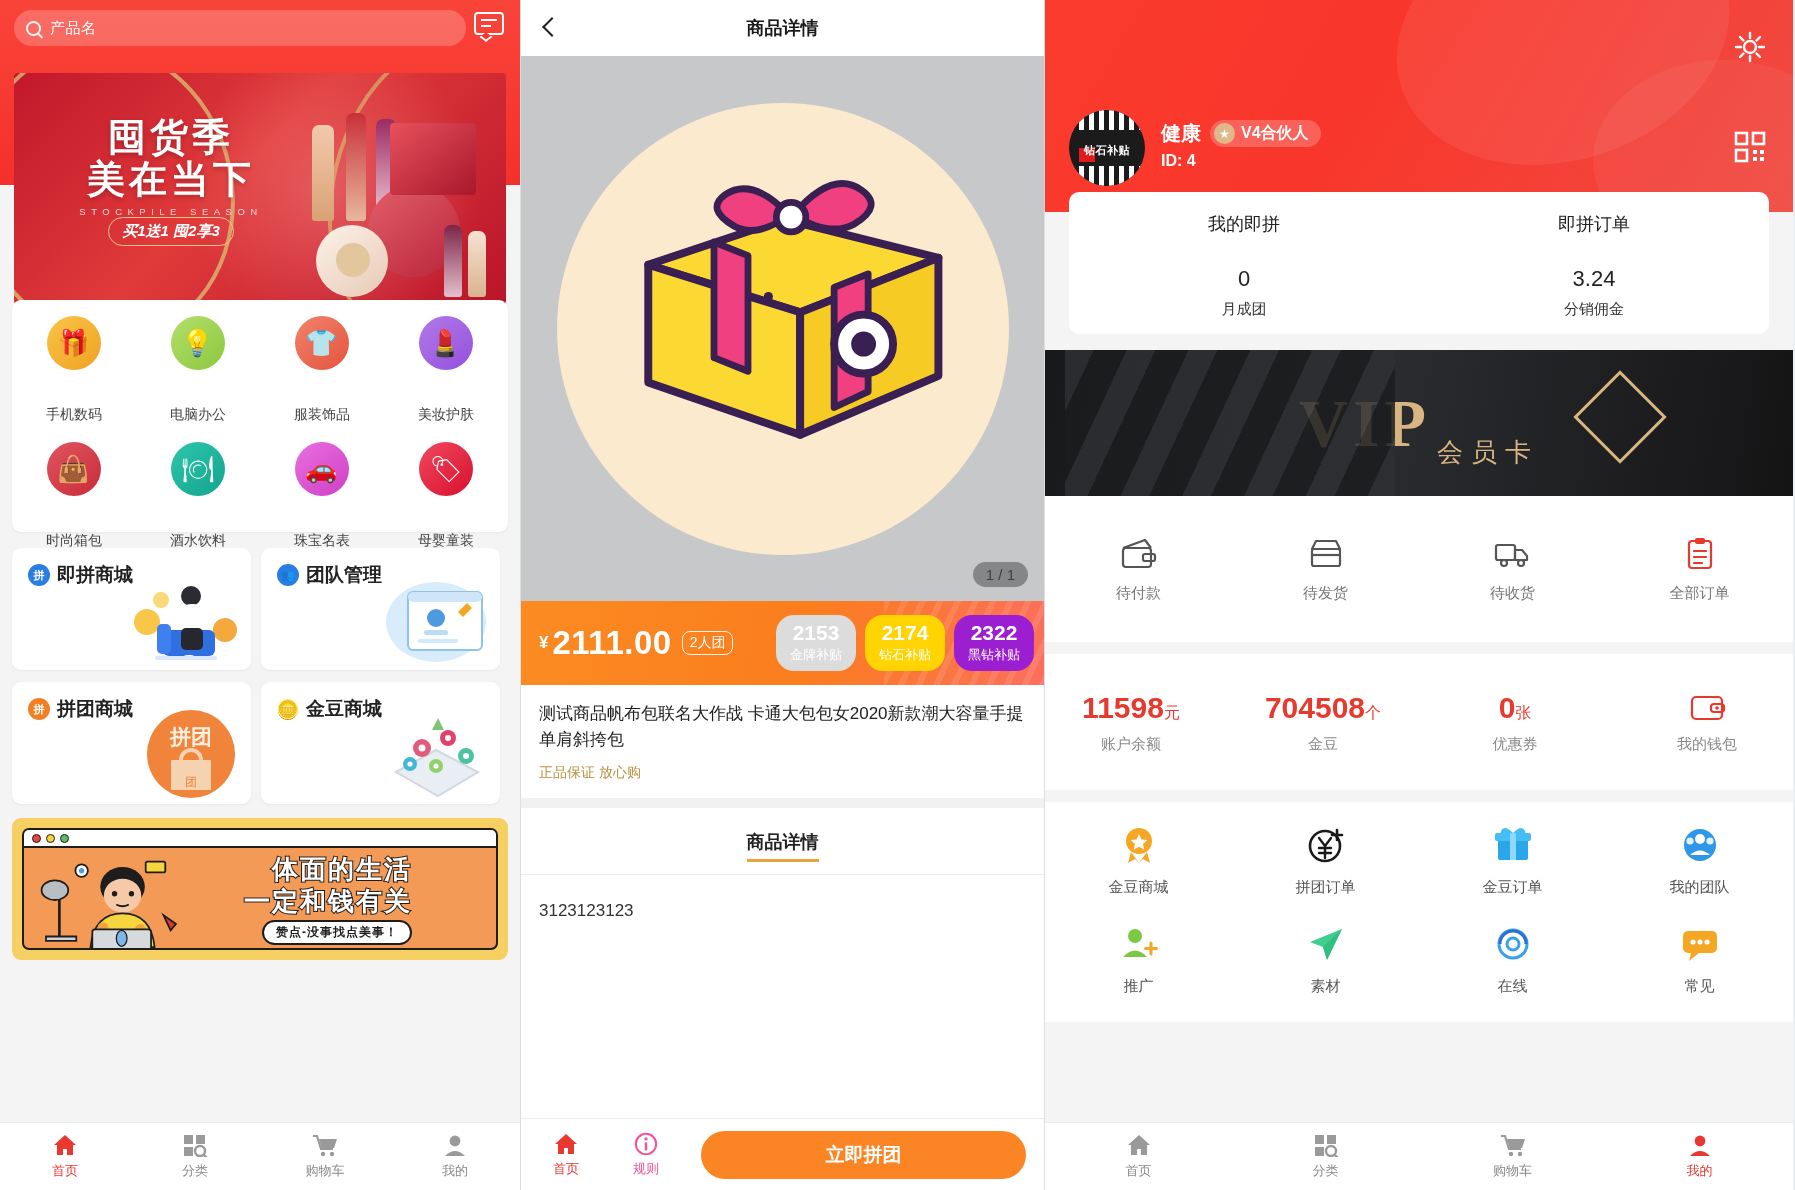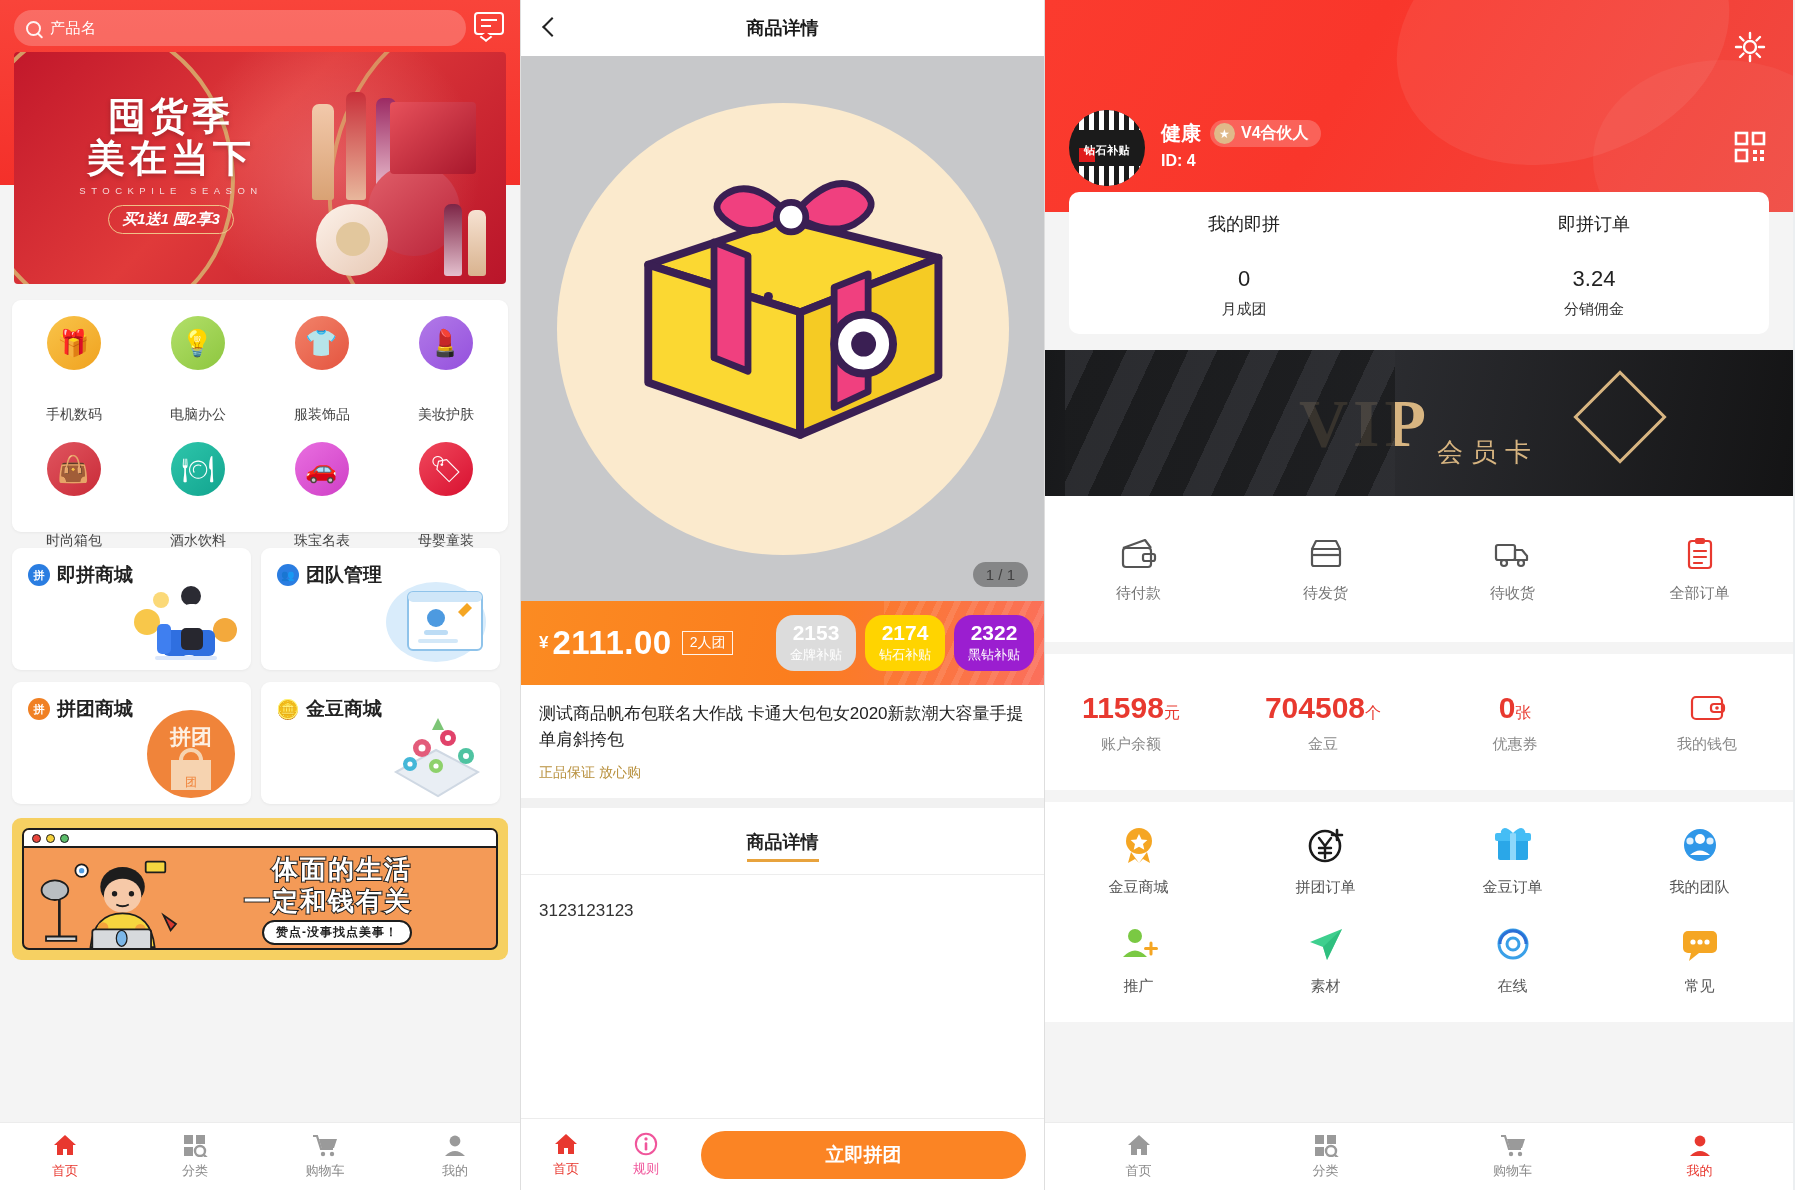--- a/index.html
+++ b/index.html
@@ -18,35 +18,35 @@
   .searchbar .mag:after { content:""; position:absolute; width:2px; height:7px; background:rgba(255,255,255,.92);
      right:-2px; bottom:-5px; transform:rotate(-45deg); border-radius:1px; }
   .searchbar .ph { color:#fff; font-size:15px; margin-left:9px; letter-spacing:.5px; }
   .msg-ico { position:absolute; top:12px; right:14px; width:32px; height:30px; }
   .msg-ico .bx { width:30px; height:23px; border:2.2px solid #fff; border-radius:4px; position:relative; }
   .msg-ico .bx:before { content:""; position:absolute; left:5px; top:5px; width:16px; height:2px; background:#fff; }
   .msg-ico .bx:after { content:""; position:absolute; left:5px; top:11px; width:10px; height:2px; background:#fff; }
   .msg-ico .tail { position:absolute; left:8px; top:21px; width:8px; height:8px; border-right:2.2px solid #fff;
      border-bottom:2.2px solid #fff; transform:rotate(45deg) skew(-8deg,-8deg); background:#f7352b; }
 
-  .banner { position:absolute; top:52px; left:14px; width:492px; height:232px; border-radius:4px;
+  .banner { position:absolute; top:73px; left:14px; width:492px; height:232px; border-radius:4px;
      overflow:hidden; background:linear-gradient(135deg,#c2182b 0%,#e03a3a 45%,#b9152a 100%); }
   .bn-swirl { position:absolute; left:-40px; top:-30px; width:260px; height:300px; border-radius:50%;
      border:4px solid rgba(216,178,110,.85); transform:rotate(-12deg); }
   .bn-swirl2 { position:absolute; right:-55px; top:-40px; width:230px; height:320px; border-radius:50%;
      border:4px solid rgba(216,178,110,.7); transform:rotate(14deg); }
   .bn-soft { position:absolute; left:30%; top:-20%; width:70%; height:140%;
      background:radial-gradient(circle at 50% 50%, rgba(255,170,170,.35), rgba(255,255,255,0) 62%); }
   .bn-txt { position:absolute; left:42px; top:44px; color:#fff; text-align:center; width:230px; }
   .bn-l1 { font-size:38px; font-weight:700; letter-spacing:4px; line-height:1.08;
      text-shadow:0 2px 5px rgba(0,0,0,.25); }
   .bn-l2 { font-size:38px; font-weight:700; letter-spacing:4px; line-height:1.12;
      text-shadow:0 2px 5px rgba(0,0,0,.25); }
   .bn-en { font-size:9.5px; letter-spacing:5.5px; color:#f4d7d7; margin-top:5px; }
-  .bn-pill { margin-top:9px; display:inline-block; border:1.6px solid rgba(240,200,140,.95);
+  .bn-pill { display:inline-block; border:1.6px solid rgba(240,200,140,.95);
      border-radius:16px; padding:4px 13px; font-size:15px; font-style:italic; font-weight:700; }
   .cosm { position:absolute; }
   .lip { position:absolute; border-radius:7px 7px 3px 3px; }
   .compact { position:absolute; border-radius:50%; }
 
   .card { background:#fff; border-radius:9px; box-shadow:0 1px 3px rgba(0,0,0,.05); }
   .cats { position:absolute; top:300px; left:12px; width:496px; height:232px; padding:16px 0 8px; }
   .cat-row { display:flex; }
   .cat { width:25%; text-align:center; }
   .cat .circ { width:54px; height:54px; border-radius:50%; margin:0 auto 8px; position:relative;
@@ -95,21 +95,21 @@
   .gcircle { width:452px; height:452px; border-radius:50%; background:#fbeacd; position:relative; }
   .pager { position:absolute; right:16px; bottom:14px; background:rgba(0,0,0,.33); color:#404040;
      font-size:15px; padding:4px 13px; border-radius:14px; }
   .pricebar { height:84px; position:relative; overflow:hidden;
      background:linear-gradient(100deg,#fb8b22 0%,#fb7d1e 55%,#fb6f5c 100%);
      display:flex; align-items:center; padding:0 10px 0 18px; }
   .pb-dec { position:absolute; right:0; top:0; width:160px; height:100%;
      background:repeating-linear-gradient(115deg, rgba(255,255,255,.10) 0 6px, rgba(255,255,255,0) 6px 16px); }
   .yen { color:#fff; font-size:17px; font-weight:700; margin-right:4px; }
   .price { color:#fff; font-size:33px; font-weight:700; letter-spacing:.5px; }
-  .ppl { margin-left:10px; border:1.4px solid rgba(255,255,255,.9); border-radius:0;
+  .ppl { margin-left:10px; border:1.4px solid rgba(255,255,255,.9); border-radius:8px;
      color:#fff; font-size:14px; padding:2px 7px; }
   .subs { margin-left:auto; display:flex; gap:9px; z-index:2; }
   .sub { width:80px; height:56px; border-radius:18px; display:flex; flex-direction:column;
      align-items:center; justify-content:center; }
   .sub .n { font-size:21px; font-weight:700; line-height:1.05; }
   .sub .t { font-size:13px; margin-top:1px; }
   .sub.gold { background:#dcdcdc; } .sub.gold .n,.sub.gold .t { color:#fff; }
   .sub.dia { background:#ffd400; } .sub.dia .n,.sub.dia .t { color:#fff; }
   .sub.blk { background:#9b1ed0; } .sub.blk .n,.sub.blk .t { color:#fff; }
   .ptitle { padding:16px 18px 0; font-size:17px; color:#222; line-height:1.55; }

